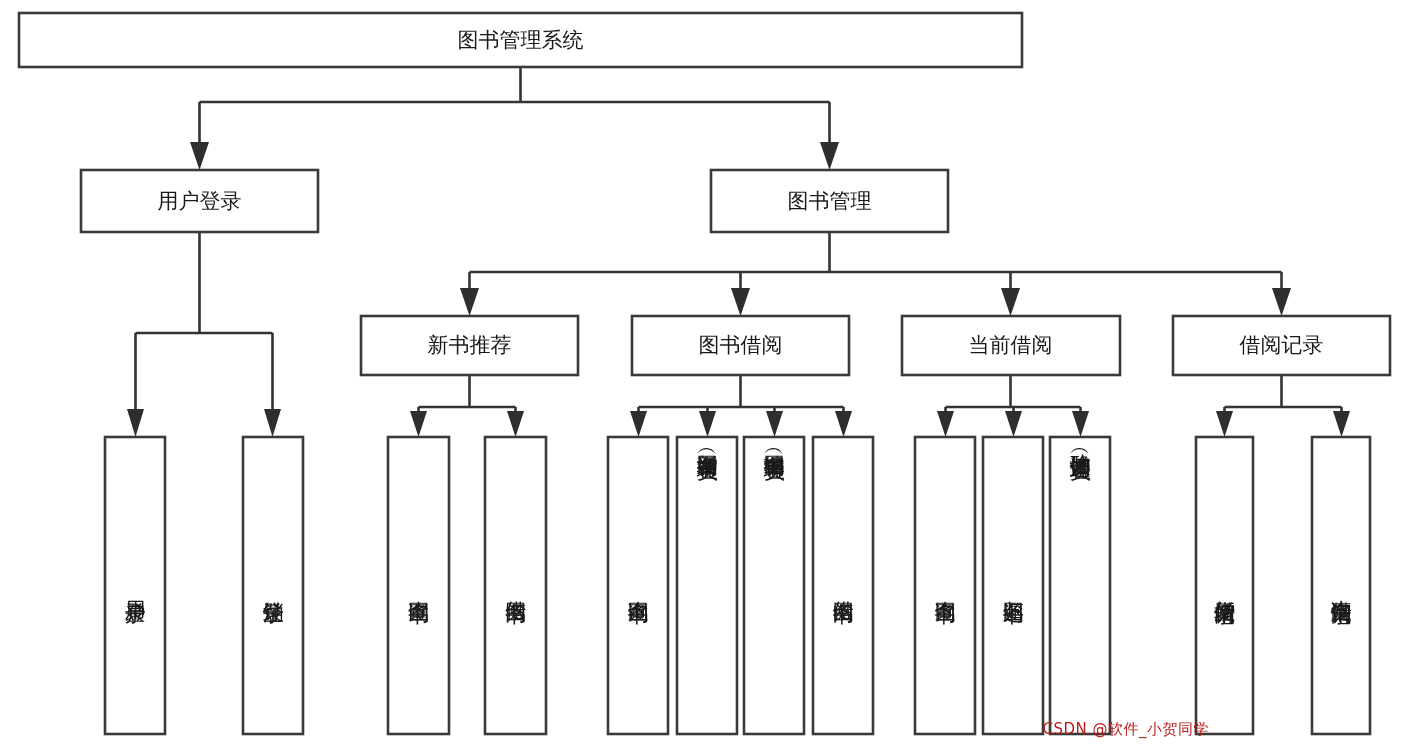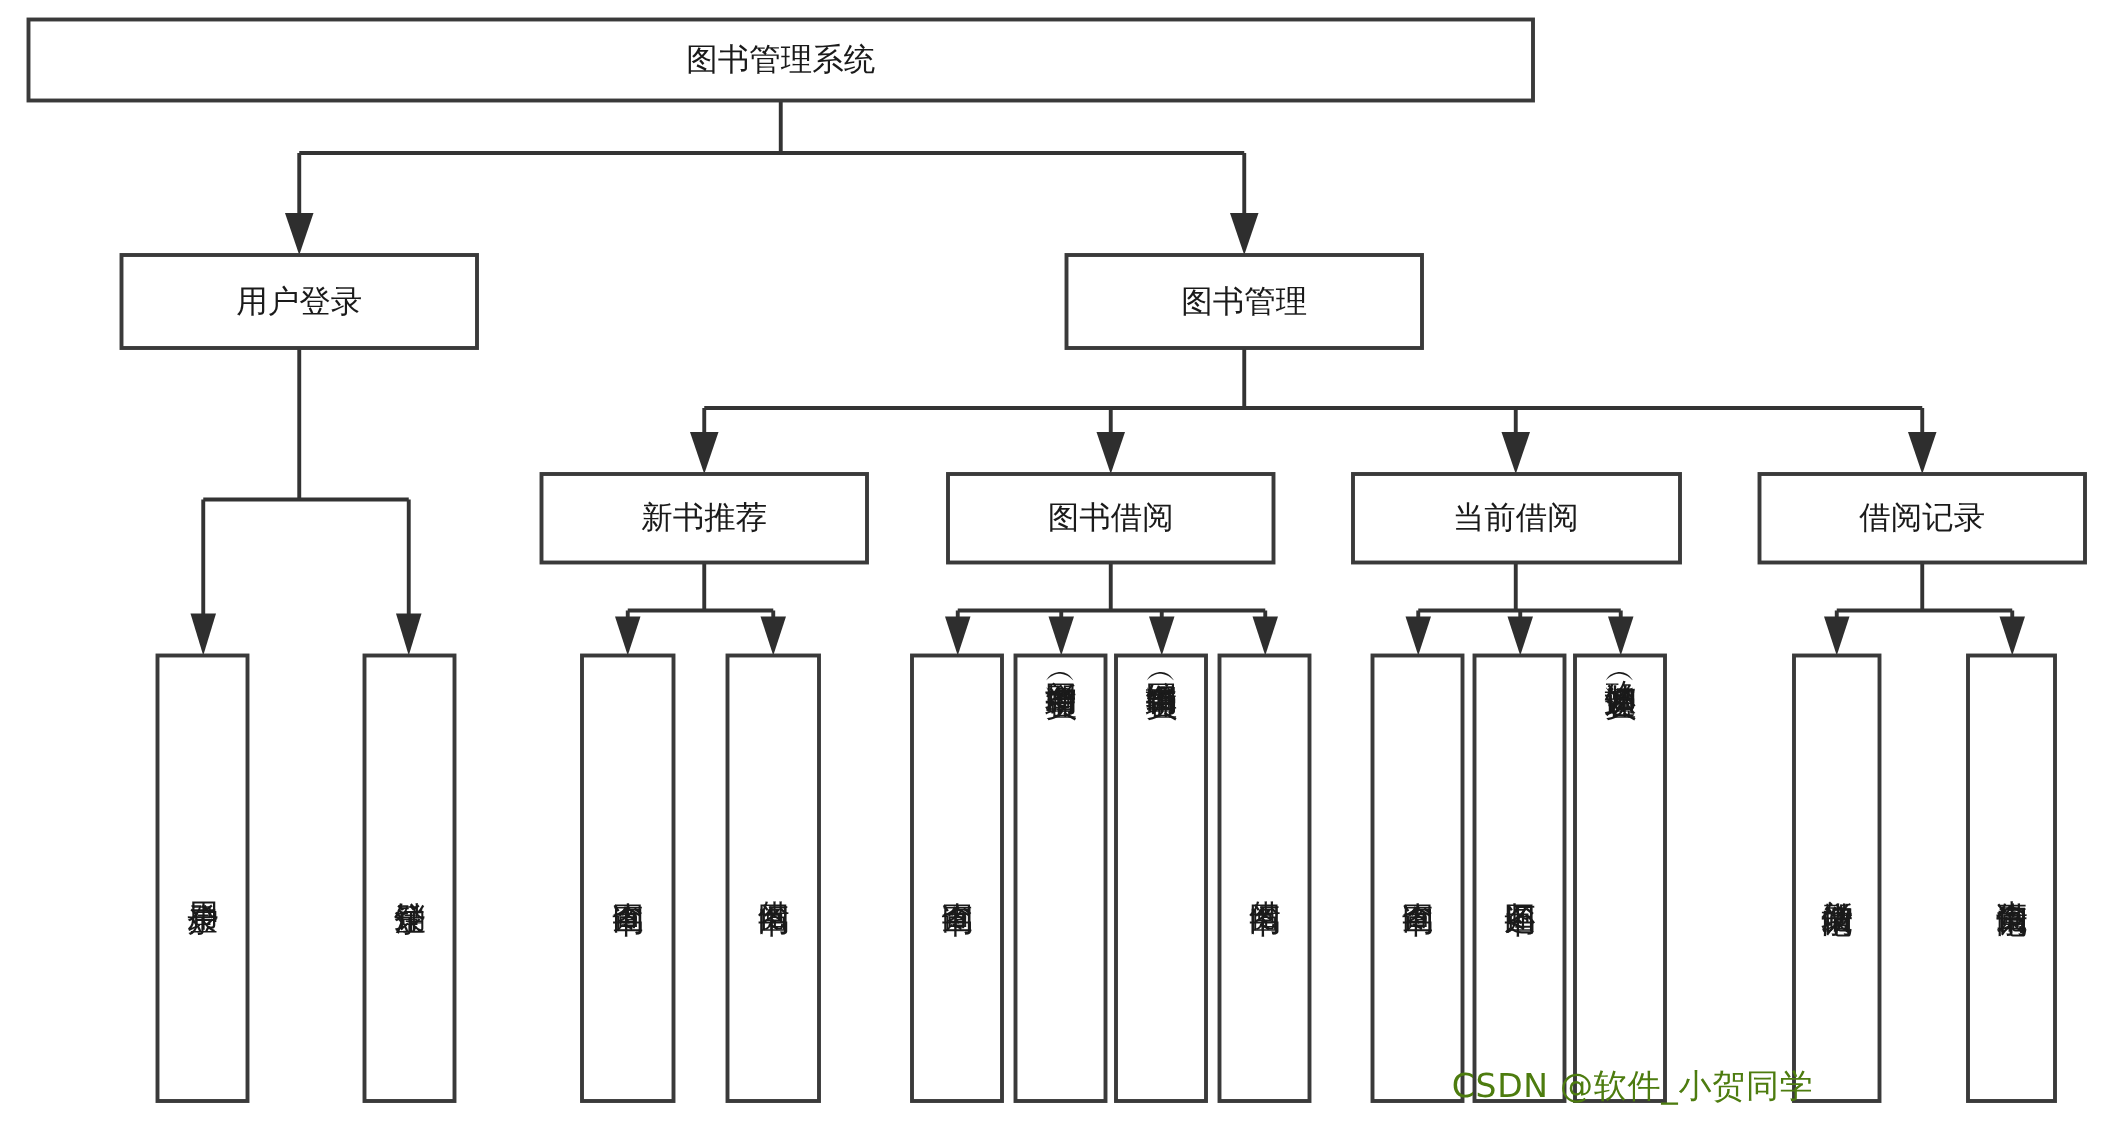--- a/index.html
+++ b/index.html
@@ -70,22 +70,22 @@
     color: #1a1a1a;
     line-height: 1.08;
     letter-spacing: 1px;
     white-space: nowrap;
   }
   .watermark {
     position: absolute;
     right: 12px;
     bottom: 8px;
     font-family: "DejaVu Sans", "Liberation Sans", sans-serif;
-    font-size: 22px;
-    color: #4d7c0f;
+    font-size: 15px;
+    color: #b91c1c;
     letter-spacing: 0.5px;
     white-space: nowrap;
   }
 </style>
 </head>
 <body>
 
 <div id="diagram-root">
 
   <svg class="chart-svg" viewBox="0 0 1405 747" xmlns="http://www.w3.org/2000/svg">

